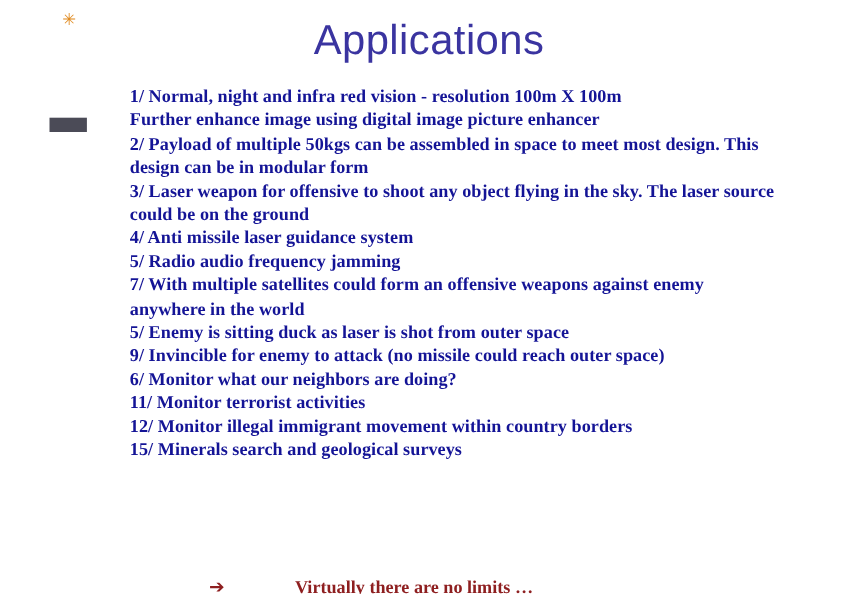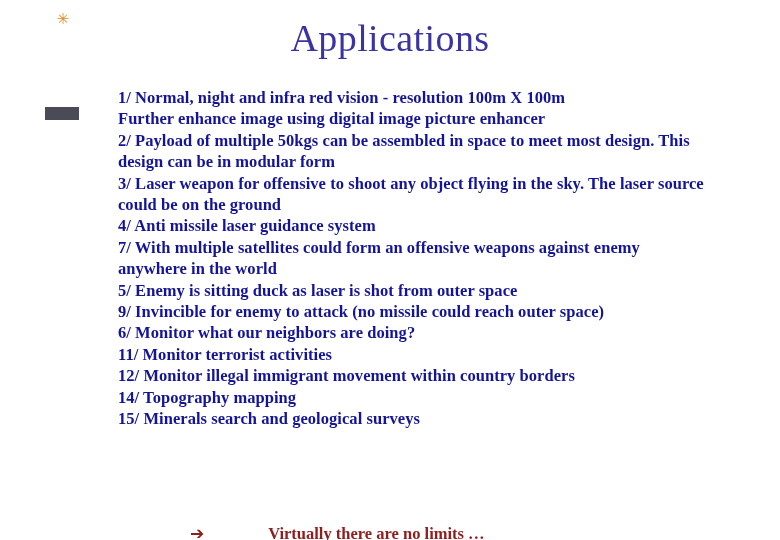--- a/index.html
+++ b/index.html
@@ -41,38 +41,38 @@
     background: #4b4b57;
   }
 
   
   #title {
     position: absolute;
     left: 0;
     top: 16px;
     width: 780px;
     text-align: center;
-    font-family: Liberation Serif, serif;
+    font-family: Liberation Sans, sans-serif;
     font-size: 38px;
     font-weight: normal;
     color: #3a34a0;
     letter-spacing: 0.4px;
     white-space: nowrap;
   }
   
   #title .title-inner {
     display: inline-block;
     transform: translateX(0px);
   }
 
   
   #body-block {
     position: absolute;
     left: 118px;
-    top: 87px;
+    top: 77px;
     width: 650px;
   }
   .line {
     font-family: "Liberation Serif", "DejaVu Serif", serif;
     font-size: 16.5px;
     font-weight: bold;
     color: #141496;
     line-height: 21.4px;
     white-space: nowrap;
     letter-spacing: 0.05px;
@@ -121,28 +121,28 @@
   </div>
 
   <div id="body-block">
       <div class="line">1/ Normal, night  and infra red vision - resolution 100m X 100m</div>
       <div class="line">Further enhance image using digital image picture enhancer</div>
       <div class="line">2/ Payload of multiple 50kgs can be assembled in space to meet most design. This</div>
       <div class="line">design can be in modular form</div>
       <div class="line">3/ Laser weapon for offensive to shoot any object flying in the sky. The laser source</div>
       <div class="line">could be on the ground</div>
       <div class="line">4/ Anti missile laser guidance system</div>
+      <div class="line">5/ Radio audio frequency jamming</div>
       <div class="line">7/ With multiple satellites could form an offensive weapons against enemy</div>
       <div class="line">anywhere in the world</div>
       <div class="line">5/ Enemy is sitting duck as laser is shot from outer space</div>
       <div class="line">9/ Invincible for enemy to attack (no missile could reach outer space)</div>
       <div class="line">6/ Monitor what our neighbors are doing?</div>
       <div class="line">11/ Monitor terrorist activities</div>
       <div class="line">12/ Monitor illegal immigrant movement within country borders</div>
-      <div class="line">14/ Topography mapping</div>
       <div class="line">15/  Minerals search and geological surveys</div>
     </div>
 
   <div id="closing-line">
     <span id="closing-arrow-icon">➔</span>
     <span id="closing-text">Virtually there are no limits …</span>
   </div>
 
 </div>
 

